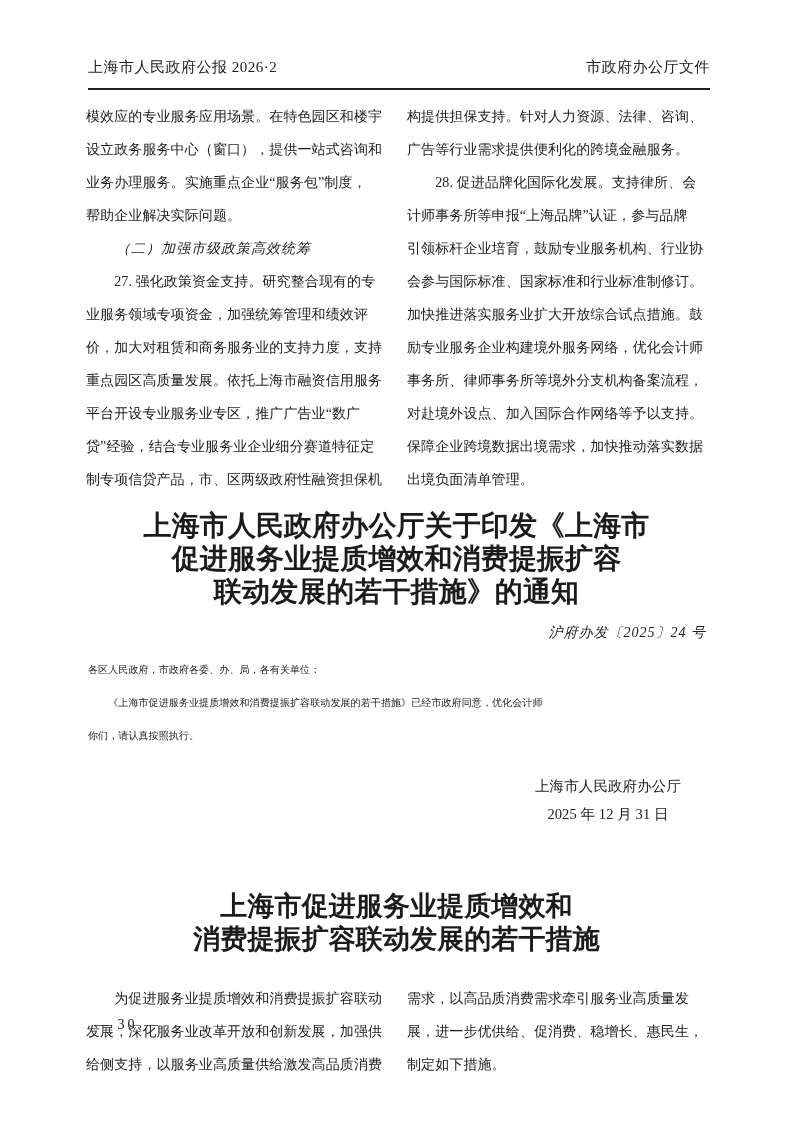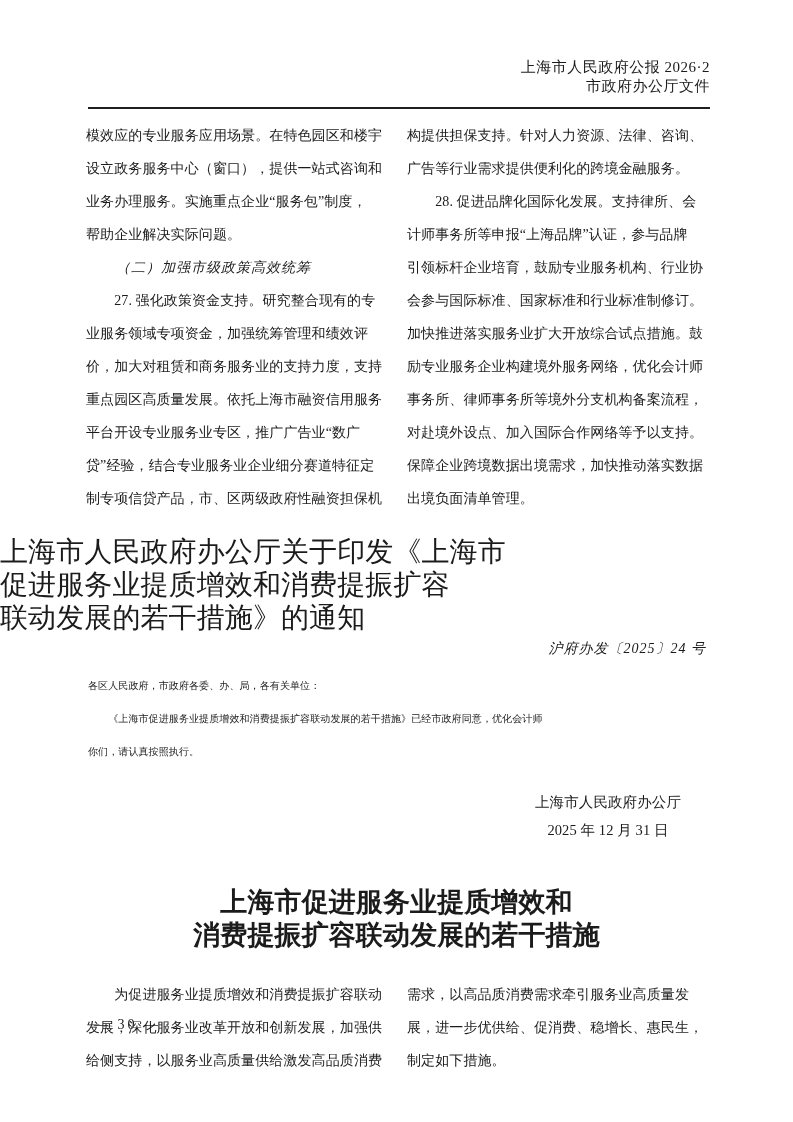--- a/index.html
+++ b/index.html
@@ -4,39 +4,39 @@
 <style>
   html,body { margin:0; padding:0; background:#e8e8e8; }
   .page {
     width:793px; height:1122px; position:relative; margin:0 auto;
     background:#ffffff; color:#1b1b1b; overflow:hidden;
     font-family:"Liberation Serif","DejaVu Serif",serif;
   }
   .header {
     margin:0 83px 0 88px; padding-top:58px; padding-bottom:11px;
     display:flex; justify-content:space-between; align-items:flex-end;
-    border-bottom:2px solid #1f1f1f; font-size:15px; letter-spacing:0.5px;flex-direction:column;
+    border-bottom:2px solid #1f1f1f; font-size:15px; letter-spacing:0.5px;
   }
   .columns { display:flex; gap:18px; margin:10px 83px 0 86px; }
   .col { width:307px; font-size:14px; }
   .line { height:33px; line-height:33px; white-space:nowrap; letter-spacing:0.1px; }
   .kai { font-style:italic; letter-spacing:1px; }
   .doc-title {
-    text-align:left; font-weight:normal; font-size:28px; line-height:39px;
-    margin-top:20px; letter-spacing:1px;
+    text-align:center; font-weight:bold; font-size:28px; line-height:39px;
+    margin-top:13px; letter-spacing:1px;
   }
-  .doc-number { text-align:right; margin:3px 87px 0 0; font-size:14px; }
+  .doc-number { text-align:right; margin:13px 87px 0 0; font-size:14px; }
   .doc-number .line { height:24px; line-height:24px; }
   .notice-body { margin:8px 84px 0 88px; font-size:10px; }
   .sign-wrap { text-align:right; padding-right:112px; margin-top:20px; }
   .sign-block { display:inline-block; text-align:center; font-size:14.5px; }
   .sign-block .line { height:28px; line-height:28px; }
   .measures-title {
     text-align:center; font-weight:bold; font-size:27px; line-height:40px;
-    margin-top:42px; letter-spacing:1.5px;
+    margin-top:62px; letter-spacing:1.5px;
   }
   .columns.bottom { margin-top:26px; }
   .page-number {
     position:absolute; left:94px; top:1017px; font-size:14px; letter-spacing:3px;
   }
 </style>
 </head>
 <body>
 
 <div class="page">

